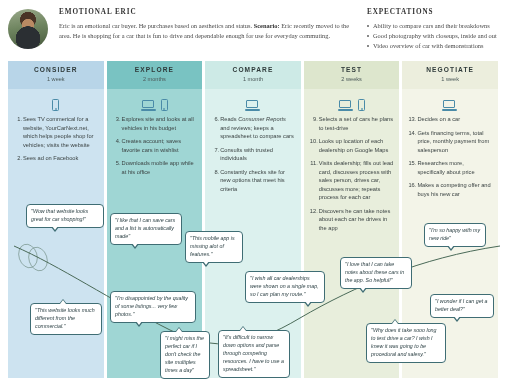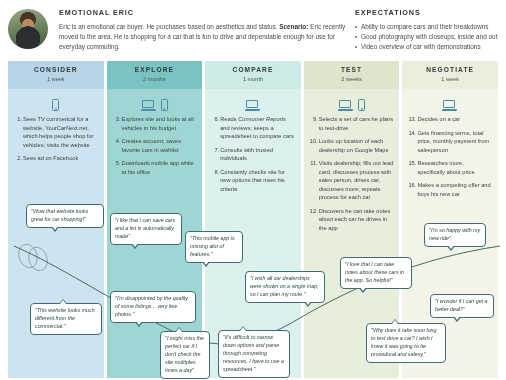--- a/index.html
+++ b/index.html
@@ -10,20 +10,21 @@
     color:#3a3a3a;
     overflow:hidden;
     position:relative;
   }
   
   .header{
     display:flex;
     padding:7px 8px 0 8px;
     box-sizing:border-box;
     height:58px;
+    font-family:Liberation Serif, serif;
   }
   .avatar{
     width:40px;height:40px;border-radius:50%;
     flex:0 0 40px;
     margin-top:2px;
     background:
       radial-gradient(circle at 50% 74%, #2b2f33 0 34%, rgba(43,47,51,0) 35%),
       radial-gradient(circle at 50% 40%, #b98a63 0 19%, rgba(185,138,99,0) 20%),
       radial-gradient(circle at 50% 27%, #4a3426 0 22%, rgba(74,52,38,0) 23%),
       linear-gradient(170deg,#9aa98a 0%, #6f8560 45%, #46583c 100%);
@@ -33,21 +34,21 @@
     margin-left:11px;
     flex:1 1 auto;
     max-width:296px;
   }
   .persona-name{
     font-size:7.2px;font-weight:bold;letter-spacing:.9px;
     color:#333;margin:1px 0 5px 0;
   }
   .persona-body{font-size:6.4px;line-height:1.55;color:#4a4a4a;}
   .persona-body b{font-weight:bold;color:#333;}
-  .expect{margin-left:0;flex:1 1 auto;}
+  .expect{margin-left:12px;flex:1 1 auto;}
   .expect-title{
     font-size:7.2px;font-weight:bold;letter-spacing:.9px;color:#333;
     margin:1px 0 5px 0;
   }
   .expect ul{margin:0;padding:0;list-style:none;}
   .expect li{
     font-size:6.4px;line-height:1.55;color:#4a4a4a;
     padding-left:6px;position:relative;
   }
   .expect li:before{

